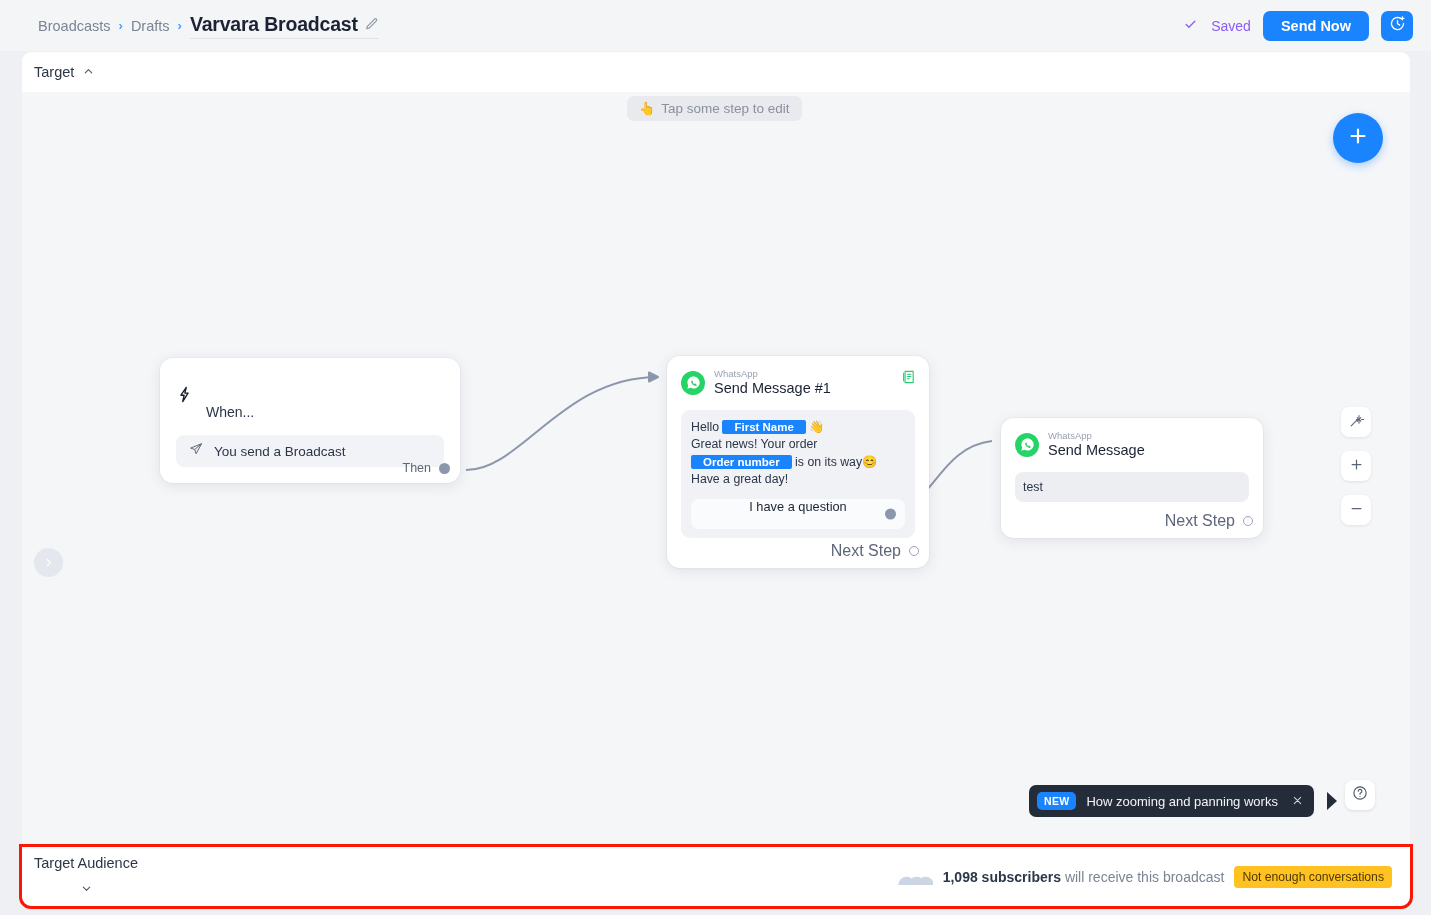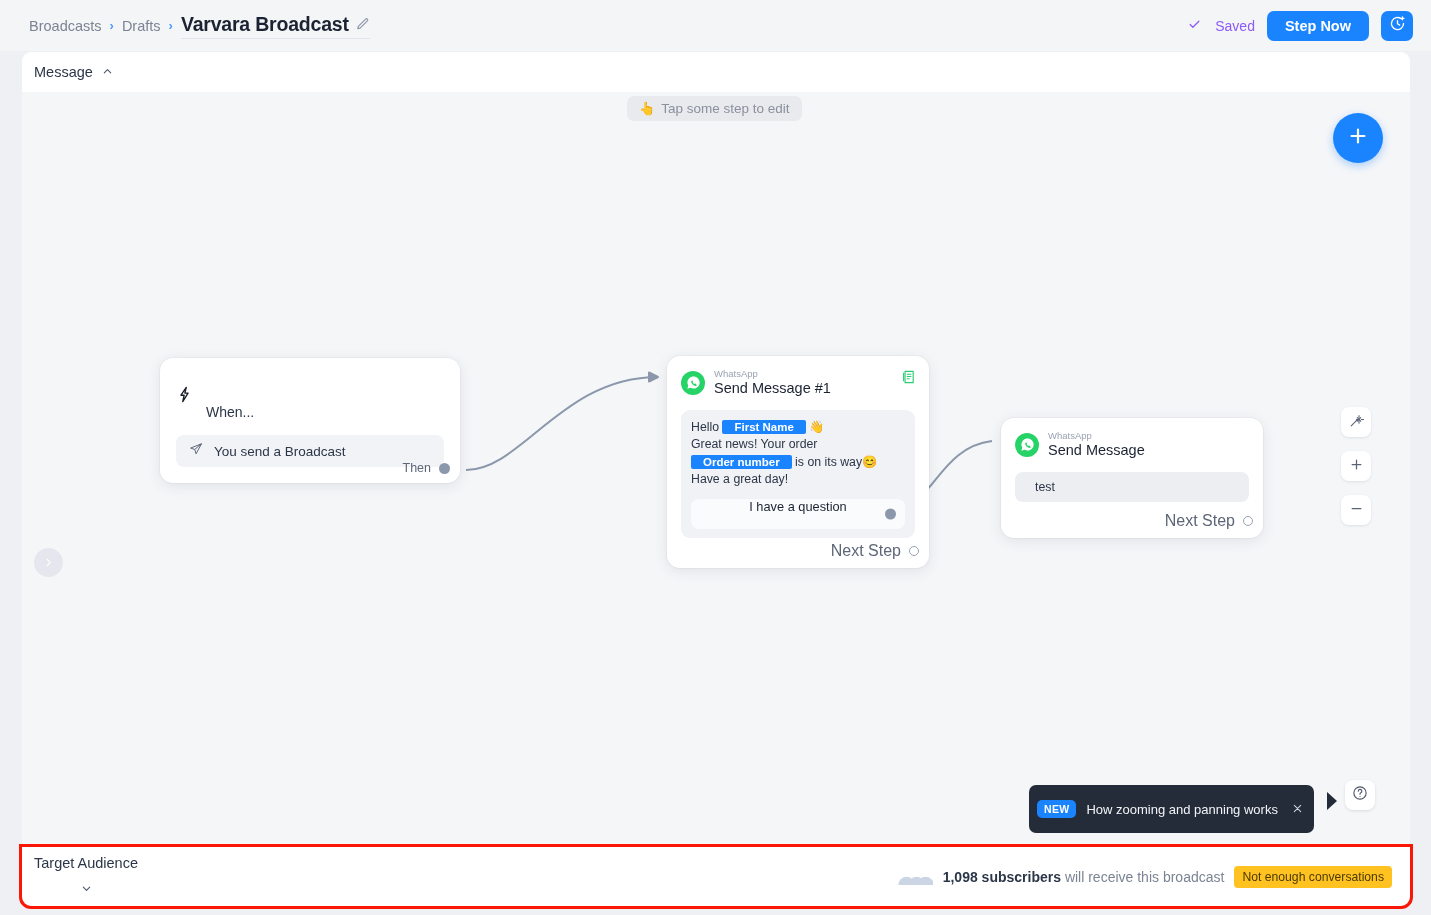--- a/index.html
+++ b/index.html
@@ -12,21 +12,21 @@
     position:relative;
     -webkit-font-smoothing:antialiased;
   }
 
   
   .topbar{
     position:absolute; left:0; top:0; width:1431px; height:51px;
     background:#f4f5f7;
     display:flex; align-items:center;
   }
-  .breadcrumb{ display:flex; align-items:center; margin-left:29px; gap:8px; }
+  .breadcrumb{ display:flex; align-items:center; margin-left:38px; gap:8px; }
   .bc-link{ font-size:14.5px; color:#7b8494; }
   .bc-sep{ font-size:13px; color:#4b9bff; font-weight:bold; }
   .bc-title-wrap{ display:flex; align-items:center; gap:7px; border-bottom:1.5px solid #dfe3ea; padding-bottom:2px; }
   .bc-title{ font-size:19.5px; font-weight:bold; color:#1b2333; letter-spacing:-0.2px; }
   .pencil{ width:14px; height:14px; color:#8f98a8; display:block; }
   .top-right{ margin-left:auto; display:flex; align-items:center; gap:12px; margin-right:18px; }
   .saved{ display:flex; align-items:center; gap:14px; font-size:14px; color:#8b5cf6; }
   .saved svg{ width:13px; height:13px; }
   .btn-send{
     background:#1a84ff; color:#fff; font-size:14.5px; font-weight:bold;
@@ -138,30 +138,30 @@
     font-size:12.8px; color:#1b2333;
   }
   .qr-btn .port-dot{ position:absolute; right:9px; top:50%; transform:translateY(-50%); }
   .nextstep-row{ position:absolute; right:10px; bottom:8px; display:flex; align-items:center; gap:8px; }
   .nextstep-row .lbl{ font-size:16px; color:#5d6678; }
 
   
   .node-msg2{ left:979px; top:326px; width:262px; height:120px; padding:13px 14px 0 14px; }
   .msgbox{
     margin-top:13px; height:30px; background:#eceef2; border-radius:8px;
-    display:flex; align-items:center; padding:0 20px;
+    display:flex; align-items:center; padding:0 8px;
     font-size:12.3px; color:#2b3648;
   }
 
   
   .edges{ position:absolute; left:0; top:0; width:1388px; height:755px; pointer-events:none; }
 
   
   .toast{
-    position:absolute; left:1007px; top:693px; height:48px;
+    position:absolute; left:1007px; top:693px; height:32px;
     background:#242b39; border-radius:7px;
     display:flex; align-items:center; gap:10px; padding:0 11px 0 8px;
   }
   .toast-badge{
     background:#1a84ff; color:#fff; border-radius:5px;
     font-size:10.5px; font-weight:bold; letter-spacing:.3px; padding:3px 7px;
   }
   .toast-txt{ font-size:13px; color:#f2f4f7; }
   .toast-x{ width:11px; height:11px; color:#cfd4dd; margin-left:4px; cursor:pointer; }
   .toast-arrow{
@@ -217,35 +217,35 @@
 
   <div class="top-right">
     <div class="saved">
       <span>
         <svg viewBox="0 0 24 24" fill="none" stroke="currentColor" stroke-width="2.4" stroke-linecap="round" stroke-linejoin="round">
           <path d="M20 6 9 17l-5-5"></path>
         </svg>
       </span>
       <span>Saved</span>
     </div>
-    <button class="btn-send">Step Now</button>
+    <button class="btn-send">Send Now</button>
     <div class="btn-schedule">
       <span>
         <svg viewBox="0 0 24 24" fill="none" stroke="currentColor" stroke-width="1.9" stroke-linecap="round" stroke-linejoin="round">
           <path d="M20.5 12a8.5 8.5 0 1 1-3.2-6.6"></path>
           <path d="M12 8v4.4l3 1.8"></path>
           <path d="M19 2.6v4.2M16.9 4.7h4.2"></path>
         </svg>
       </span>
     </div>
   </div>
 </div>
 
 <div class="content-head">
-  <span class="label">Message</span>
+  <span class="label">Target</span>
   <span>
     <svg class="chev-up" viewBox="0 0 24 24" fill="none" stroke="currentColor" stroke-width="2.4" stroke-linecap="round" stroke-linejoin="round">
       <path d="M5 15l7-7 7 7"></path>
     </svg>
   </span>
 </div>
 
 <div class="canvas">
 
   <div class="hint-pill">

